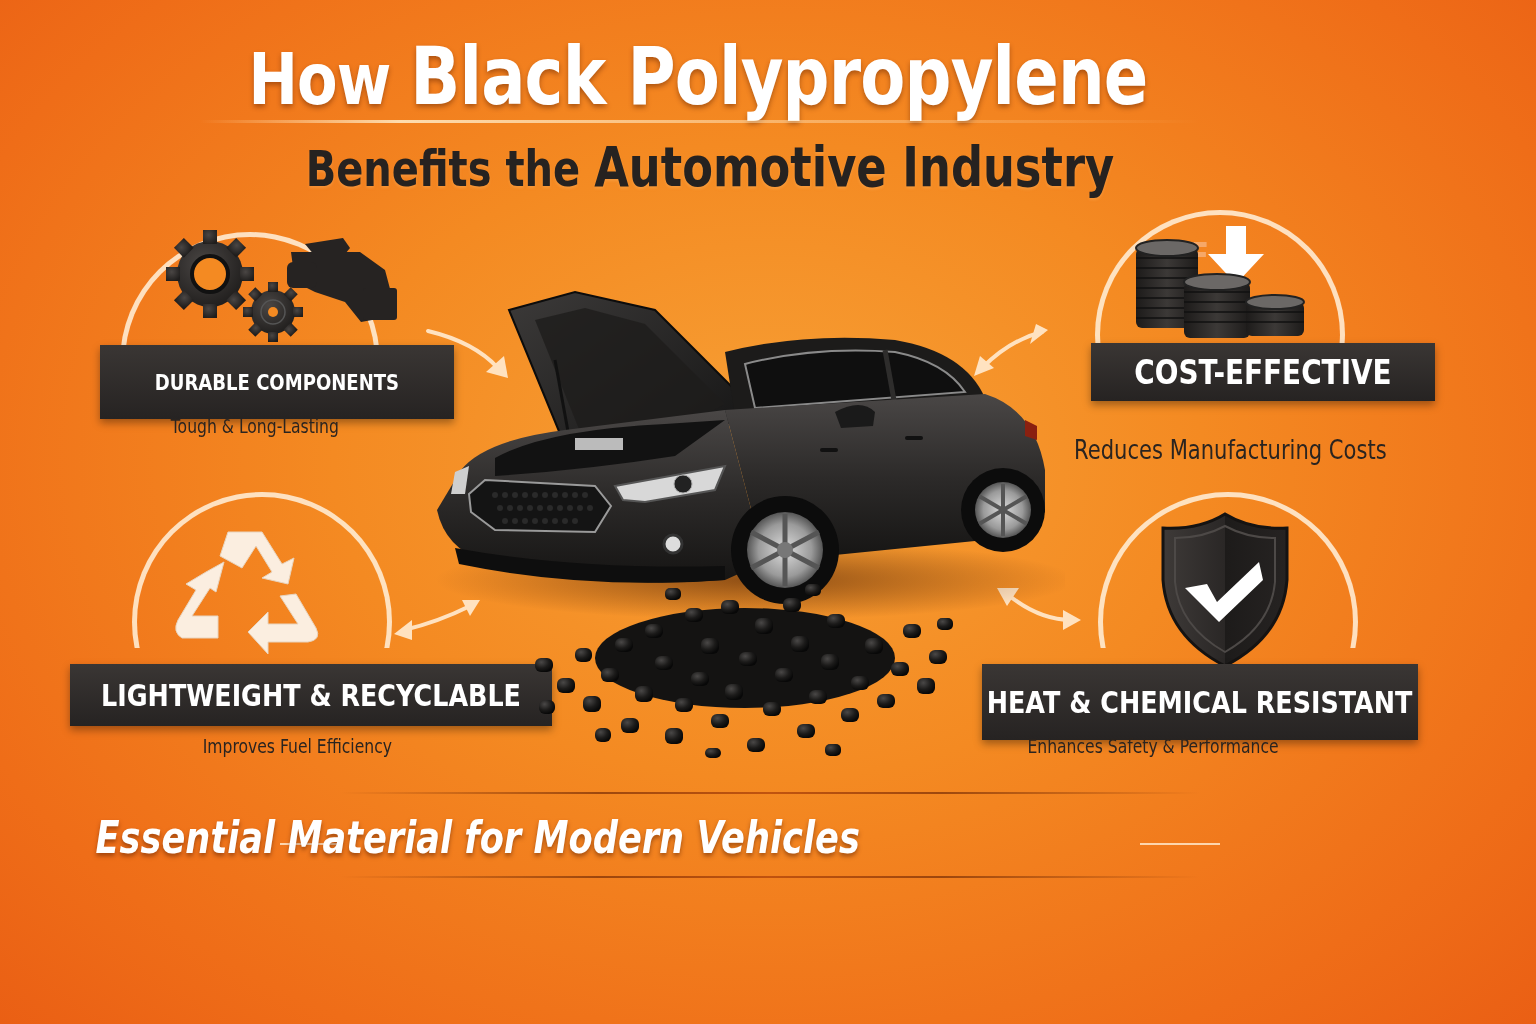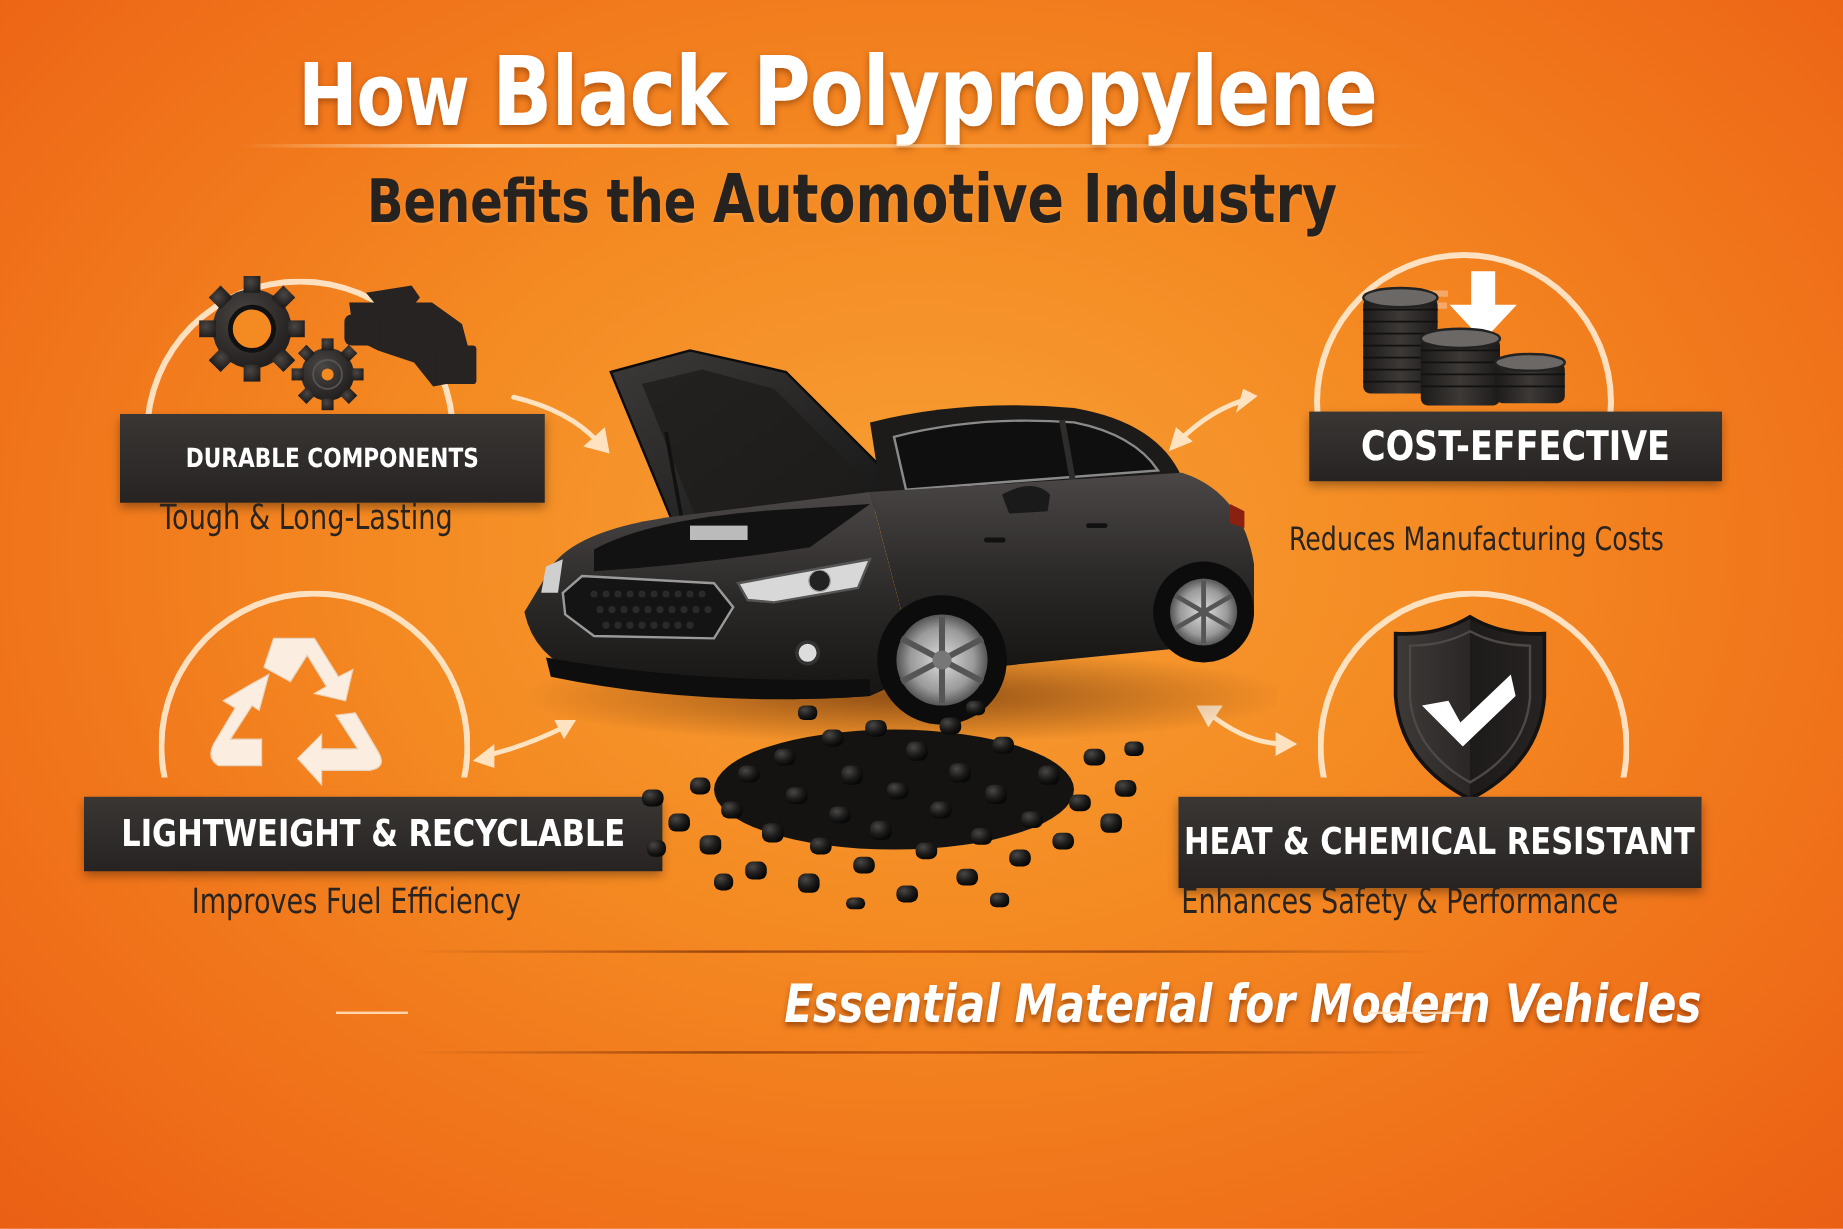--- a/index.html
+++ b/index.html
@@ -39,35 +39,34 @@
   .banner {
     background: linear-gradient(180deg, #3a3634 0%, #262322 100%);
     color:#fff; font-weight:bold; text-align:center;
     box-shadow: 0 4px 8px rgba(0,0,0,0.35);
     font-family: "DejaVu Sans", sans-serif;
     display:flex; align-items:center; justify-content:center;
     white-space:nowrap;
   }
   .banner span { display:inline-block; transform: scaleX(0.82); }
   .sub {
-    color:#2a2420; font-size:29px; text-align:center; white-space:nowrap;
+    color:#2a2420; font-size:20px; text-align:center; white-space:nowrap;
     font-family: "DejaVu Sans", sans-serif;
   }
   .sub span { display:inline-block; transform: scaleX(0.78); }
 
   .footer-rule {
     height:2px;
     background: linear-gradient(90deg, rgba(120,40,0,0) 0%, rgba(120,45,5,0.7) 30%, rgba(180,70,10,0.8) 50%, rgba(120,45,5,0.7) 70%, rgba(120,40,0,0) 100%);
   }
   .footer-text {
-    left:0; width:1486px; top:812px; text-align:right;
+    left:0; width:1486px; top:812px; text-align:left;
     font-size:44px; font-weight:bold; font-style:italic; color:#fff;
     text-shadow: 0 3px 5px rgba(90,30,0,0.5);
     font-family: "DejaVu Sans", sans-serif;
-    margin-left: 27px;
   }
   .footer-text span { display:inline-block; transform: scaleX(0.8); }
   .side-line { height:2px; background: rgba(255,230,200,0.85); }
 </style>
 </head>
 <body>
 
 <div class="abs title1">
   <span>How</span>
   <span class="big">Black Polypropylene</span>

